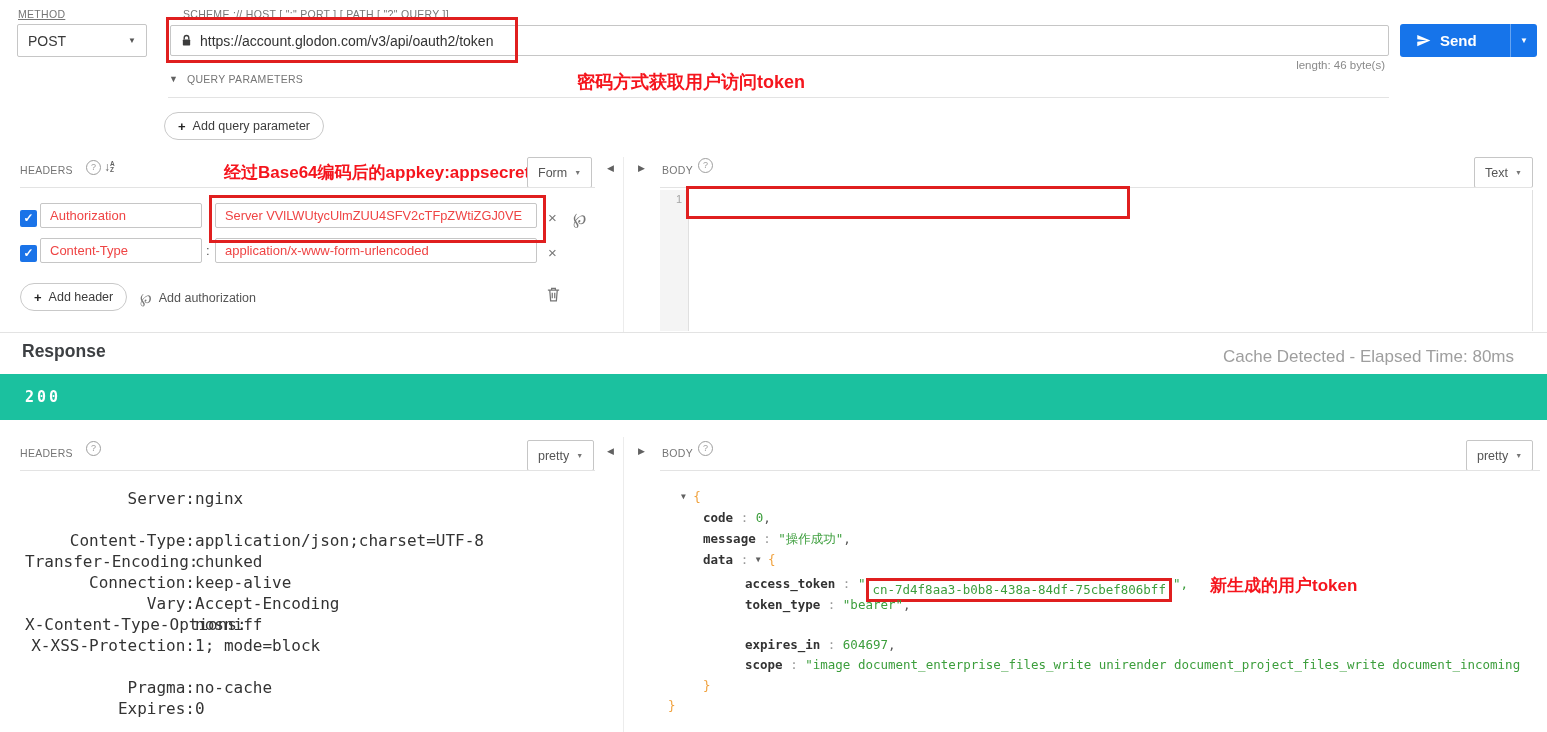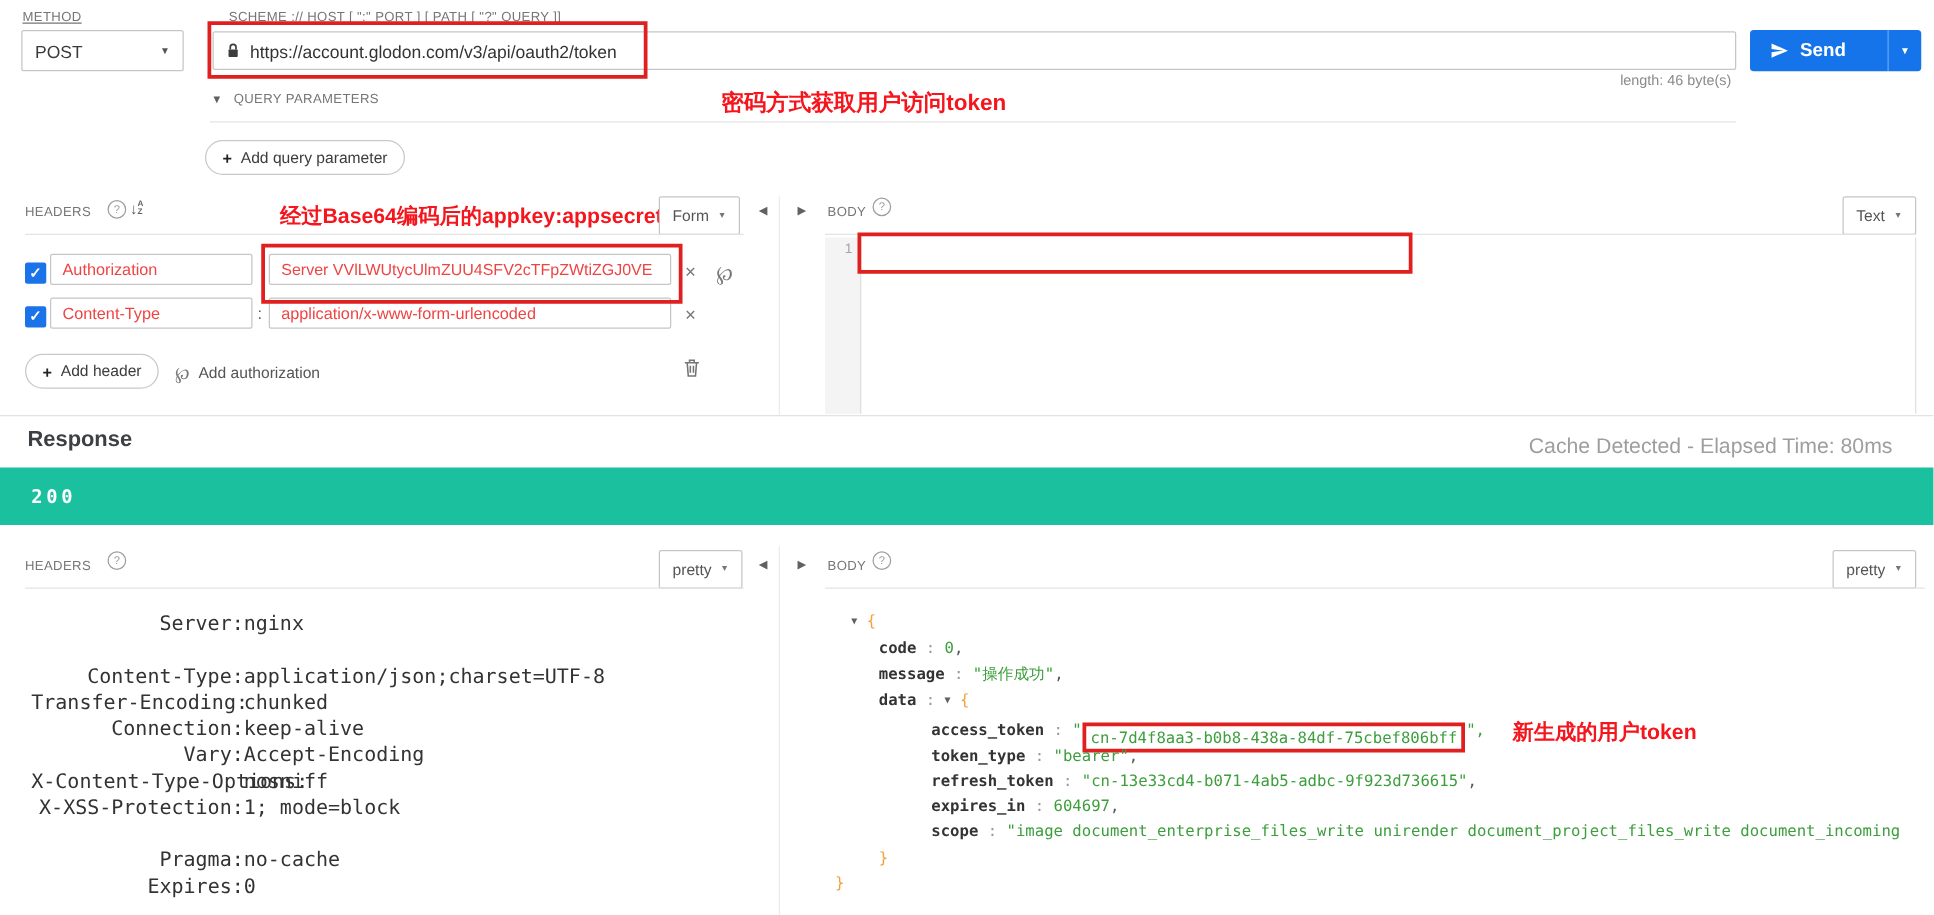--- a/index.html
+++ b/index.html
@@ -226,20 +226,19 @@
     <div class="rh-row" style="top:219px;"><span class="rh-key">Expires:</span><span>0</span></div>
   </div>
 
   <div class="abs mono" style="left:660px;top:480px;width:887px;height:252px;overflow:hidden;">
     <div class="jline" style="left:21px;top:9px;"><span class="j-tri">▼</span> <span class="j-brace">{</span></div>
     <div class="jline" style="left:43px;top:30px;"><span class="j-key">code</span><span class="j-sep"> : </span><span class="j-num">0</span><span class="j-comma">,</span></div>
     <div class="jline" style="left:43px;top:51px;"><span class="j-key">message</span><span class="j-sep"> : </span><span class="j-str">"操作成功"</span><span class="j-comma">,</span></div>
     <div class="jline" style="left:43px;top:72px;"><span class="j-key">data</span><span class="j-sep"> : </span><span class="j-tri">▼</span> <span class="j-brace">{</span></div>
     <div class="jline" style="left:85px;top:94px;"><span class="j-key">access_token</span><span class="j-sep"> : </span><span class="j-str">"</span><span class="tokenbox j-str">cn-7d4f8aa3-b0b8-438a-84df-75cbef806bff</span><span class="j-str">",</span><span class="annot-inline">新生成的用户token</span></div>
     <div class="jline" style="left:85px;top:117px;"><span class="j-key">token_type</span><span class="j-sep"> : </span><span class="j-str">"bearer"</span><span class="j-comma">,</span></div>
-    <div class="jline" style="left:85px;top:137px;"><span class="j-key">refresh_token</span><span class="j-sep"> : </span><span class="j-str">"cn-13e33cd4-b071-4ab5-adbc-9f923d736615"</span><span class="j-comma">,</span></div>
     <div class="jline" style="left:85px;top:157px;"><span class="j-key">expires_in</span><span class="j-sep"> : </span><span class="j-num">604697</span><span class="j-comma">,</span></div>
     <div class="jline" style="left:85px;top:177px;"><span class="j-key">scope</span><span class="j-sep"> : </span><span class="j-str">"image document_enterprise_files_write unirender document_project_files_write document_incoming</span></div>
     <div class="jline" style="left:43px;top:198px;"><span class="j-brace">}</span></div>
     <div class="jline" style="left:8px;top:218px;"><span class="j-brace">}</span></div>
   </div>
 
 </div>
 
 </body></html>

